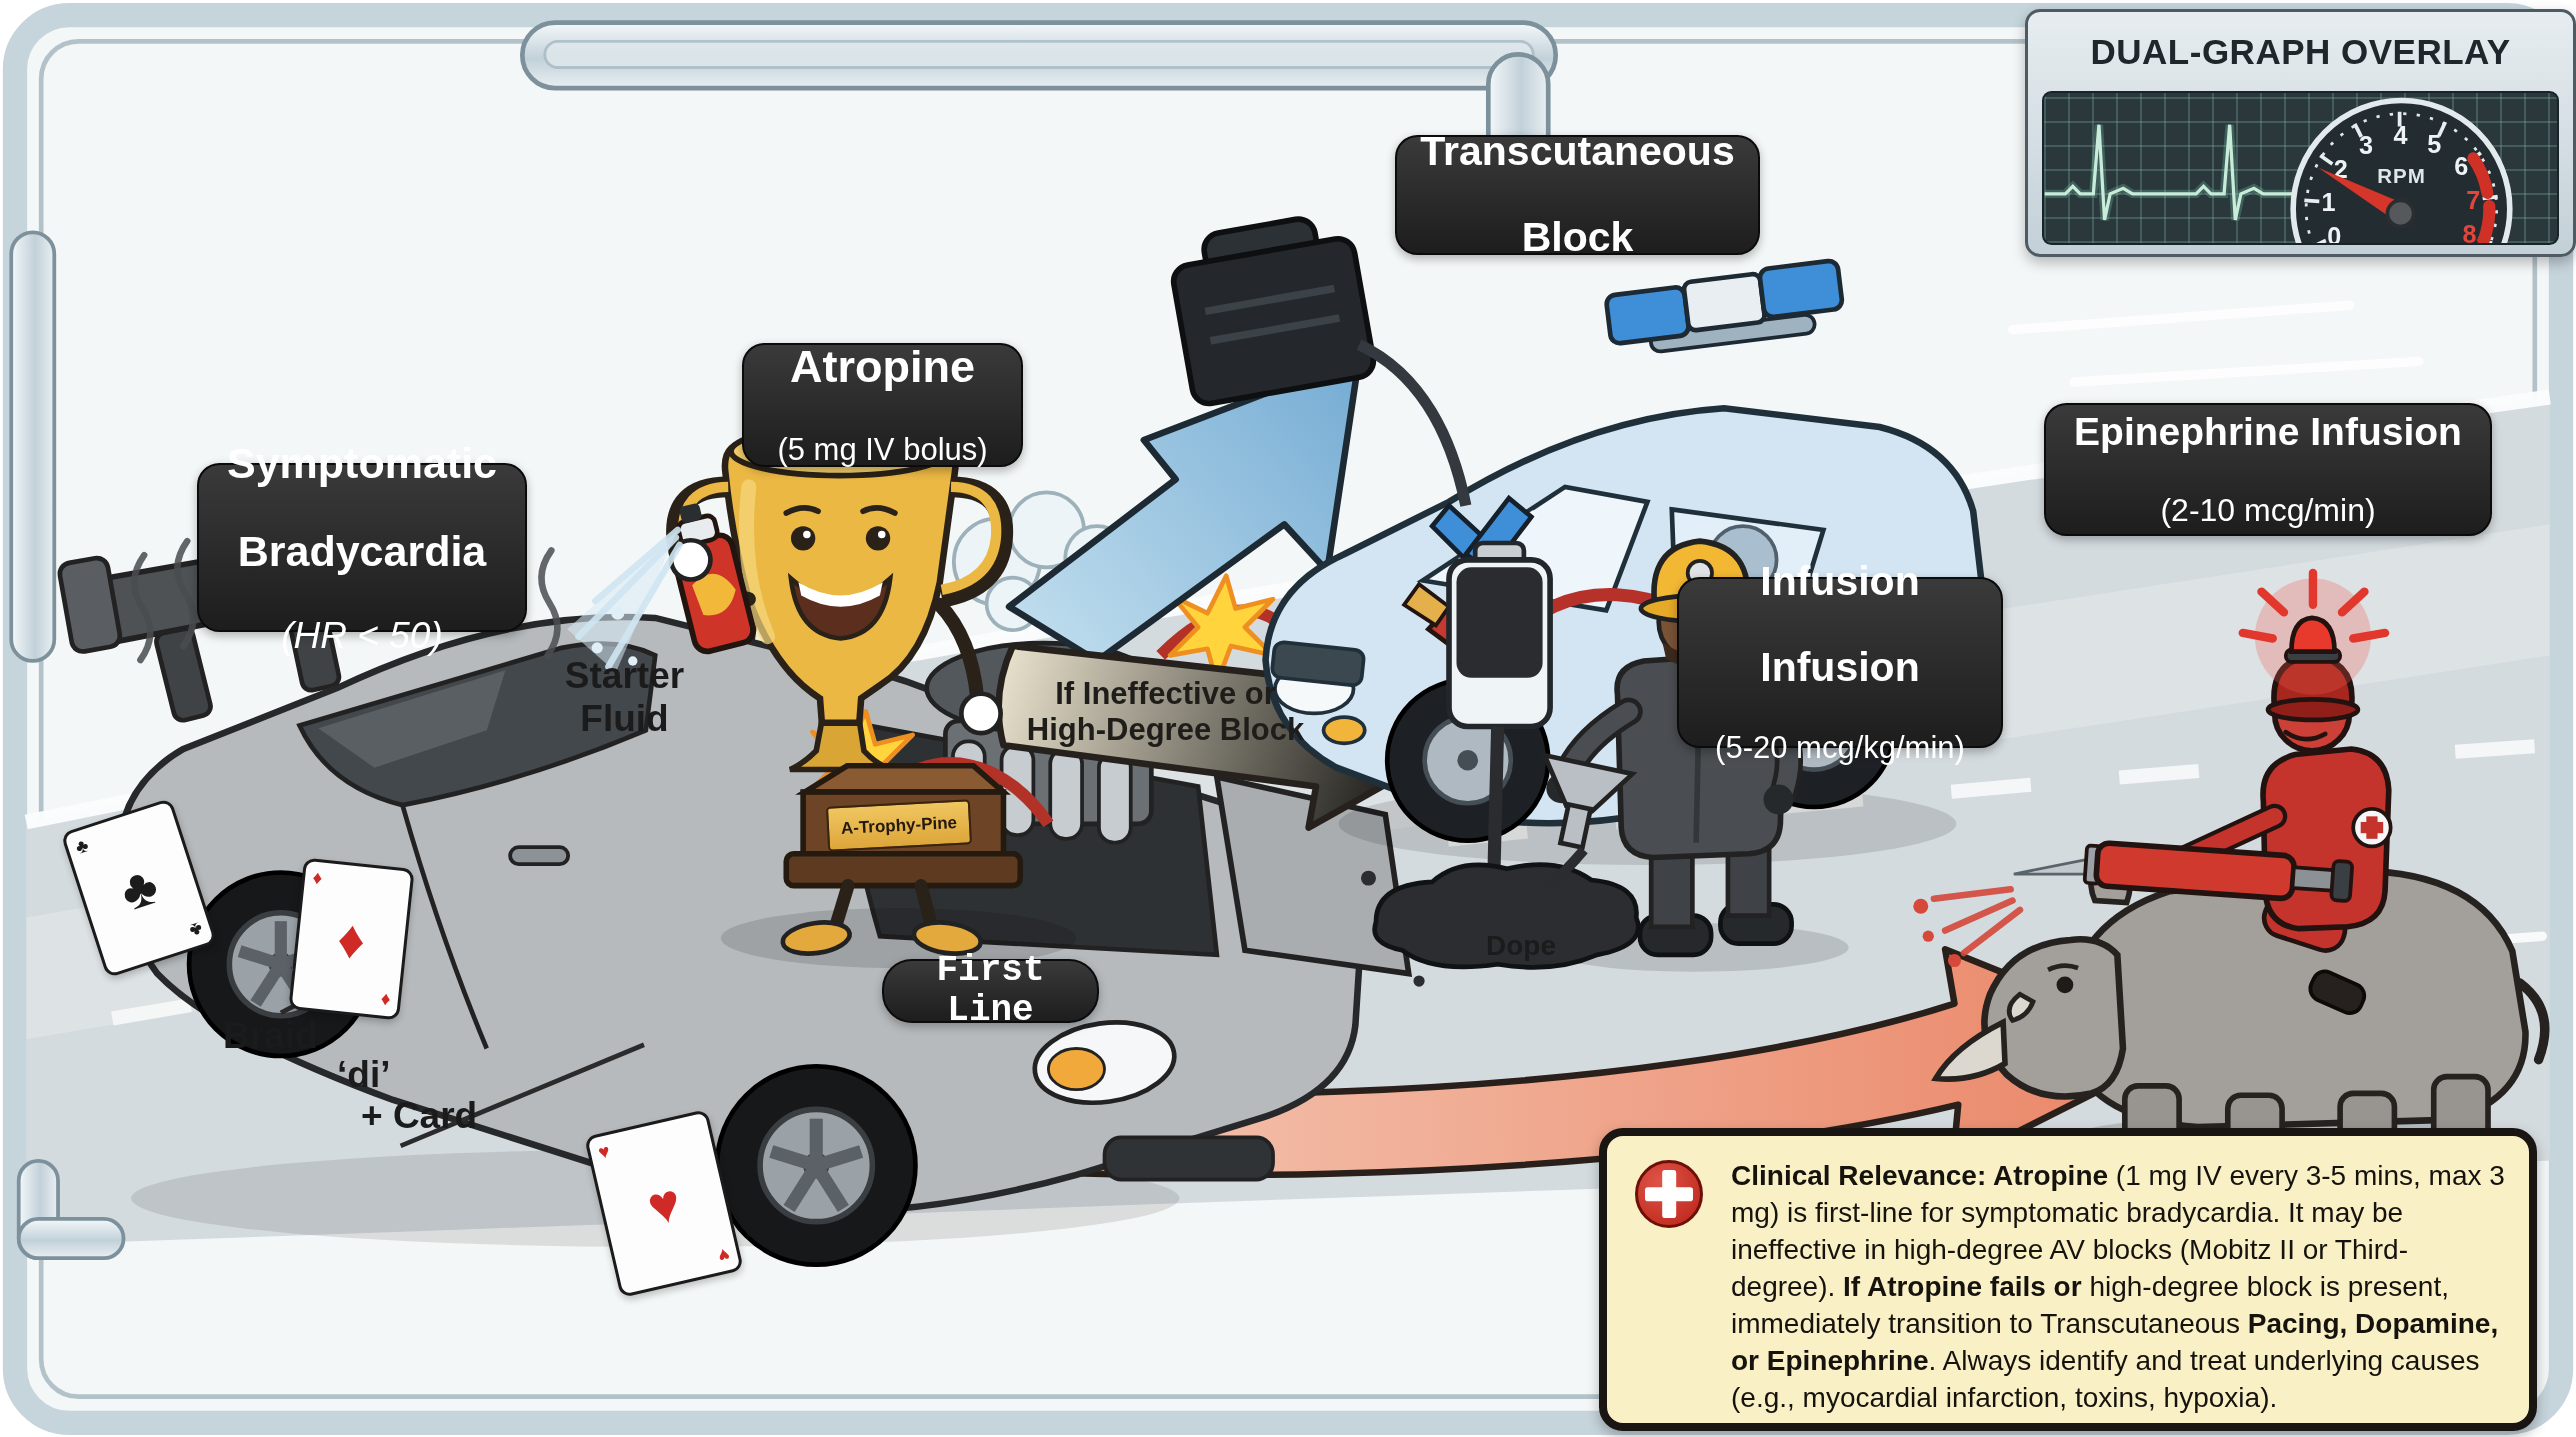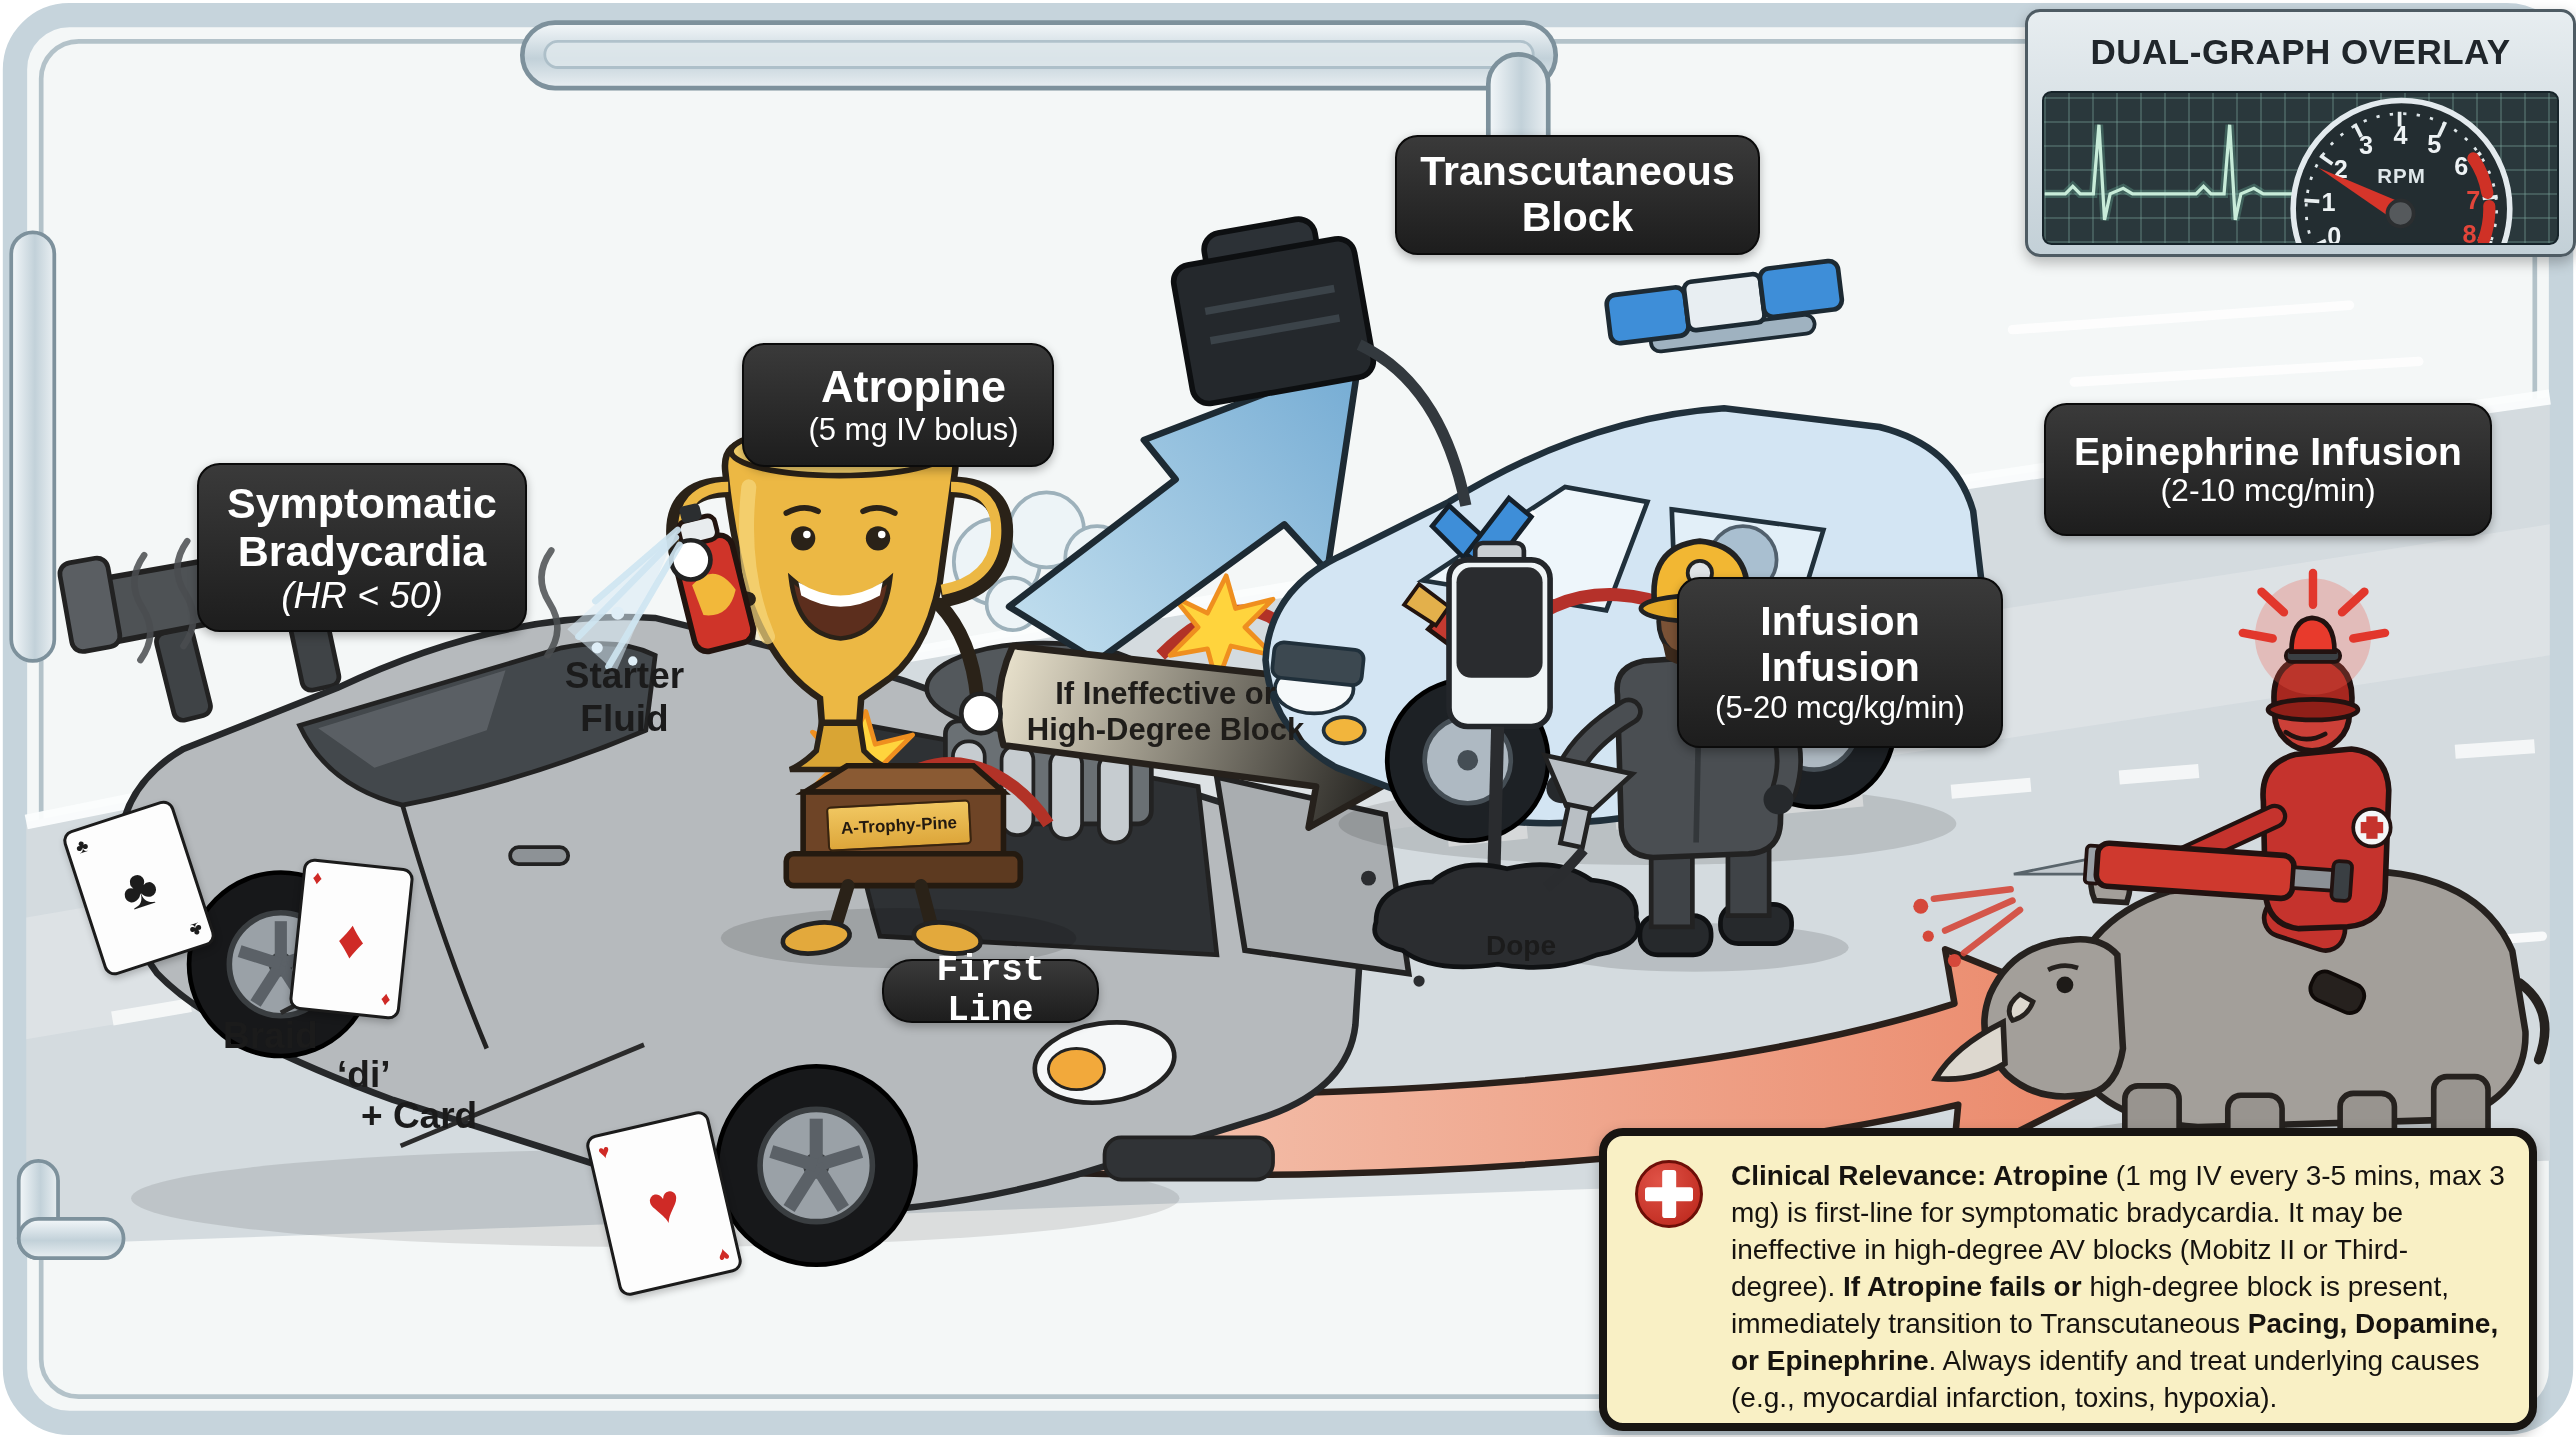--- a/index.html
+++ b/index.html
@@ -3,21 +3,21 @@
 <meta charset="utf-8">
 <style>
   html,body{margin:0;padding:0;background:#ffffff;}
   .stage{position:relative;width:2576px;height:1438px;overflow:hidden;
          font-family:"Liberation Sans", sans-serif;background:#ffffff;}
   .stage svg.scene{position:absolute;left:0;top:0;}
   
   .dbox{position:absolute;background:linear-gradient(#3a3a3a,#1d1d1d);
         border:2.8px solid #0b0b0b;border-radius:22.5px;color:#fff;
         display:flex;flex-direction:column;align-items:center;justify-content:center;
-        text-align:center;box-shadow:0 3.7px 9.4px rgba(0,0,0,.28);line-height:1.12;}
+        text-align:center;box-shadow:0 3.7px 9.4px rgba(0,0,0,.28);line-height:1.12;gap:40px;}
   .dbox .t{font-weight:bold;}
   .dbox .s{font-weight:normal;}
   .plain{position:absolute;color:#1b1b1b;font-weight:bold;text-align:center;line-height:1.15;}
   
   .card{position:absolute;background:#fdfdfd;border:3.7px solid #1b1b1b;border-radius:11.2px;
         box-shadow:0 3.7px 7.5px rgba(0,0,0,.22);display:flex;align-items:center;justify-content:center;}
   .card .pip{font-size:54px;line-height:1;}
   .card .corner{position:absolute;font-size:19px;line-height:1;}
   .card .tl{top:5.6px;left:7.5px;} .card .br{bottom:5.6px;right:7.5px;transform:rotate(180deg);}
   .red{color:#cf2a26;} .blk{color:#1c1c1c;}
@@ -391,21 +391,21 @@
         <circle cx="2088" cy="1026" r="7" fill="#d5483a"></circle>
   </g>
 </svg>
 
 <div class="dbox" style="left:197px;top:463px;width:326px;height:165px;">
   <div class="t" style="font-size:43px;">Symptomatic</div>
   <div class="t" style="font-size:43px;">Bradycardia</div>
   <div class="s" style="font-size:37px;font-style:italic;">(HR &lt; 50)</div>
 </div>
 
-<div class="dbox" style="left:742px;top:343px;width:277px;height:120px;padding-left:31px;">
+<div class="dbox" style="left:742px;top:343px;width:277px;height:120px;">
   <div class="t" style="font-size:45px;">Atropine</div>
   <div class="s" style="font-size:31px;">(5 mg IV bolus)</div>
 </div>
 
 <div class="dbox" style="left:1395px;top:135px;width:361px;height:116px;">
   <div class="t" style="font-size:41px;">Transcutaneous</div>
   <div class="t" style="font-size:41px;">Block</div>
 </div>
 
 <div class="dbox" style="left:1677px;top:577px;width:322px;height:167px;">

